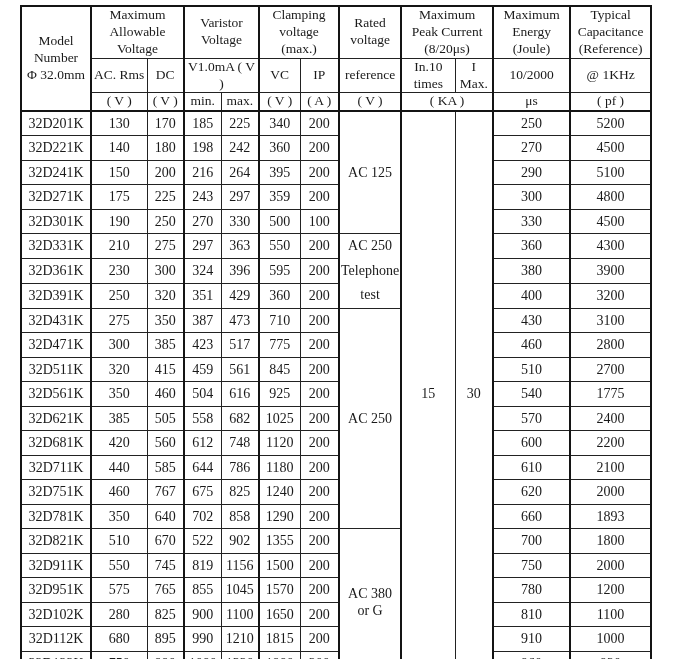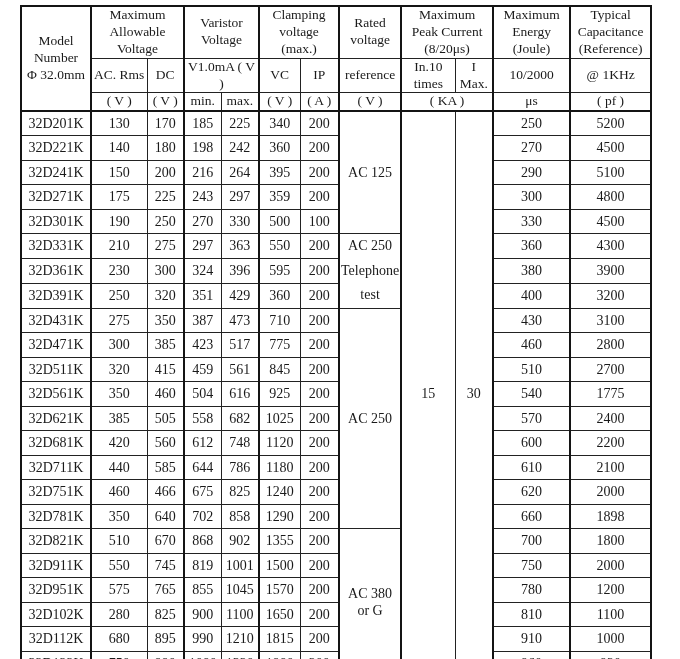--- a/index.html
+++ b/index.html
@@ -288,58 +288,58 @@
           <td class="gl">644</td>
           <td>786</td>
           <td class="gl">1180</td>
           <td>200</td>
           <td class="gl">610</td>
           <td class="gl">2100</td>
         </tr>
         <tr>
           <td>32D751K</td>
           <td class="gl">460</td>
-          <td>466</td>
+          <td>767</td>
           <td class="gl">675</td>
           <td>825</td>
           <td class="gl">1240</td>
           <td>200</td>
           <td class="gl">620</td>
           <td class="gl">2000</td>
         </tr>
         <tr>
           <td>32D781K</td>
           <td class="gl">350</td>
           <td>640</td>
           <td class="gl">702</td>
           <td>858</td>
           <td class="gl">1290</td>
           <td>200</td>
           <td class="gl">660</td>
-          <td class="gl">1898</td>
+          <td class="gl">1893</td>
         </tr>
         <tr>
           <td>32D821K</td>
           <td class="gl">510</td>
           <td>670</td>
-          <td class="gl">868</td>
+          <td class="gl">522</td>
           <td>902</td>
           <td class="gl">1355</td>
           <td>200</td>
           <td class="gl rated lines-2" rowspan="6">AC 380
 or  G</td>
           <td class="gl">700</td>
           <td class="gl">1800</td>
         </tr>
         <tr>
           <td>32D911K</td>
           <td class="gl">550</td>
           <td>745</td>
           <td class="gl">819</td>
-          <td>1001</td>
+          <td>1156</td>
           <td class="gl">1500</td>
           <td>200</td>
           <td class="gl">750</td>
           <td class="gl">2000</td>
         </tr>
         <tr>
           <td>32D951K</td>
           <td class="gl">575</td>
           <td>765</td>
           <td class="gl">855</td>

